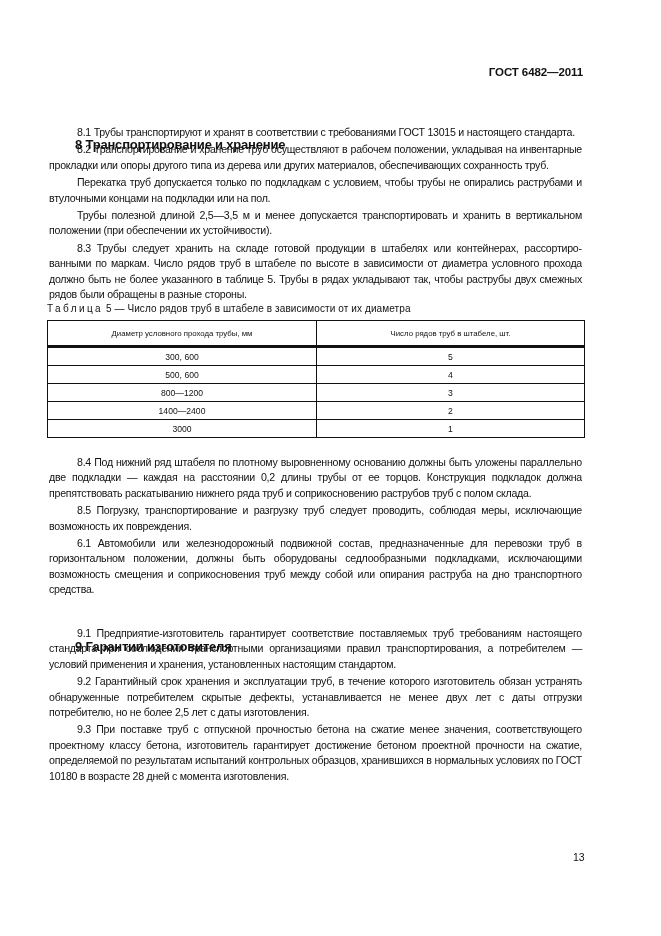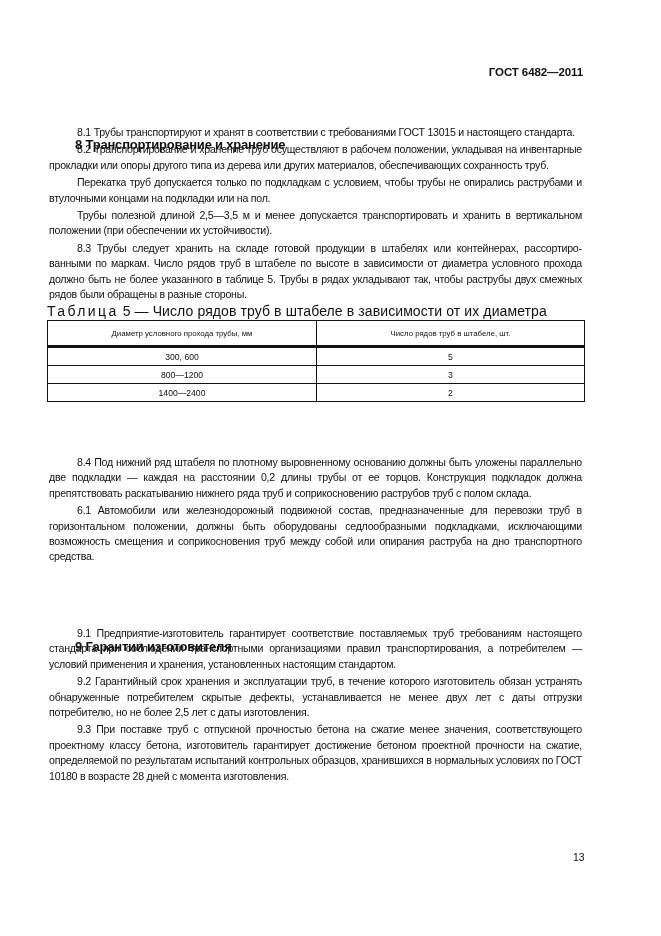--- a/index.html
+++ b/index.html
@@ -3,21 +3,21 @@
 <meta charset="utf-8">
 <style>
   html, body { margin: 0; padding: 0; background: #ffffff; }
   body { width: 661px; height: 936px; position: relative; overflow: hidden;
          font-family: "Liberation Sans", sans-serif; color: #111; }
   .hdr { position: absolute; top: 66px; right: 78px; font-weight: bold; font-size: 11.5px; letter-spacing: -0.1px; }
   .h1 { position: absolute; left: 75px; font-weight: bold; font-size: 13px; letter-spacing: -0.2px; margin-top: 43px; }
   .block { position: absolute; left: 47px; width: 537px; font-size: 10.6px; line-height: 15.4px;
            text-align: justify; letter-spacing: -0.25px; }
   .block p { margin: 2px; text-indent: 28px; text-align: justify; }
-  .cap { position: absolute; left: 47px; top: 303px; font-size: 14px; letter-spacing: 0.1px; }
+  .cap { position: absolute; left: 47px; top: 303px; font-size: 10px; letter-spacing: 0.1px; }
   .cap .sp { letter-spacing: 2.4px; }
   table.t { position: absolute; left: 47px; top: 320px; width: 538px; border-collapse: collapse; font-size: 8.6px; }
   table.t td, table.t th { border: 1px solid #111; text-align: center; padding: 0; font-weight: normal; }
   table.t th { height: 24px; font-size: 7.8px; }
   table.t thead tr { border-bottom: 3px solid #111; }
   table.t thead th { border-bottom: 3px solid #111; }
   table.t td { height: 17px; }
   table.t td.c1 { width: 268px; }
   .pnum { position: absolute; left: 573px; top: 851px; font-size: 10.5px; text-align: center; }
 </style>
@@ -44,32 +44,41 @@
       <th>Диаметр условного прохода трубы, мм</th>
       <th>Число рядов труб в штабеле, шт.</th>
     </tr>
   </thead>
   <tbody>
     <tr>
       <td class="c1">300, 600</td>
       <td>5</td>
     </tr>
     <tr>
+      <td class="c1">500, 600</td>
+      <td>4</td>
+    </tr>
+    <tr>
       <td class="c1">800—1200</td>
       <td>3</td>
     </tr>
     <tr>
       <td class="c1">1400—2400</td>
       <td>2</td>
     </tr>
+    <tr>
+      <td class="c1">3000</td>
+      <td>1</td>
+    </tr>
   </tbody>
 </table>
 
 <div class="block" style="top:453px;">
   <p>8.4  Под нижний ряд штабеля по плотному выровненному основанию должны быть уложены парал­лельно две подкладки — каждая на расстоянии 0,2 длины трубы от ее торцов. Конструкция подкладок должна препятствовать раскатыванию нижнего ряда труб и соприкосновению раструбов труб с полом склада.</p>
+  <p>8.5  Погрузку, транспортирование и разгрузку труб следует проводить, соблюдая меры, исключаю­щие возможность их повреждения.</p>
   <p>6.1  Автомобили или железнодорожный подвижной состав, предназначенные для перевозки труб в горизонтальном положении, должны быть оборудованы седлообразными подкладками, исключающими возможность смещения и соприкосновения труб между собой или опирания раструба на дно транспор­тного средства.</p>
 </div>
 
 <div class="h1" style="top:596px;text-align:right;">9  Гарантии изготовителя</div>
 
 <div class="block" style="top:624px;">
   <p>9.1  Предприятие-изготовитель гарантирует соответствие поставляемых труб требованиям насто­ящего стандарта при соблюдении транспортными организациями правил транспортирования, а потре­бителем — условий применения и хранения, установленных настоящим стандартом.</p>
   <p>9.2  Гарантийный срок хранения и эксплуатации труб, в течение которого изготовитель обязан устранять обнаруженные потребителем скрытые дефекты, устанавливается не менее двух лет с даты отгрузки потребителю, но не более 2,5 лет с даты изготовления.</p>
   <p>9.3  При поставке труб с отпускной прочностью бетона на сжатие менее значения, соответствую­щего проектному классу бетона, изготовитель гарантирует достижение бетоном проектной прочности на сжатие, определяемой по результатам испытаний контрольных образцов, хранившихся в нормальных условиях по ГОСТ 10180 в возрасте 28 дней с момента изготовления.</p>
 </div>

